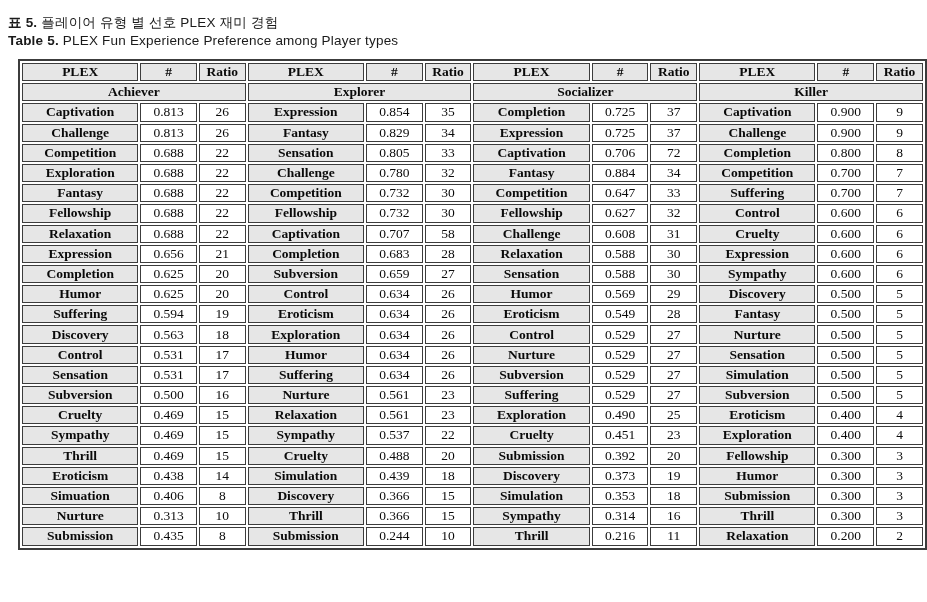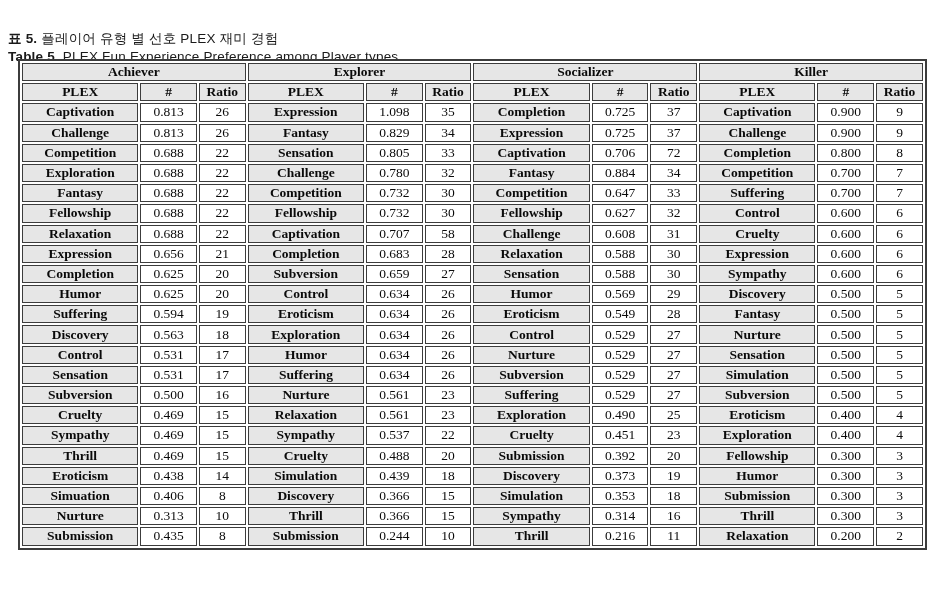--- a/index.html
+++ b/index.html
@@ -8,21 +8,20 @@
     background: #ffffff;
     overflow: hidden;
     font-family: "Liberation Sans", sans-serif;
   }
   .caption {
     padding: 14px 0 0 8px;
     color: #1a1a1a;
     line-height: 18px;
     font-size: 13.5px;
     letter-spacing: 0.2px;
-    margin-top: 16px;
   }
   .caption .cap-line { white-space: nowrap; }
   .caption b { font-weight: bold; }
   .table-wrap {
     position: absolute;
     left: 18px;
     top: 59px;
   }
   table.plex-table {
     border-collapse: separate;
@@ -74,47 +73,47 @@
         <col class="c-ratio">
         <col class="c-name">
         <col class="c-count">
         <col class="c-ratio">
         <col class="c-name">
         <col class="c-count">
         <col class="c-ratio">
       </colgroup>
     <thead id="table-head">
         <tr>
-          <th class="group-header" colspan="3">Achiever</th>
-          <th class="group-header" colspan="3">Explorer</th>
-          <th class="group-header" colspan="3">Socializer</th>
-          <th class="group-header" colspan="3">Killer</th>
-        </tr>
-        <tr>
           <th class="sub-header">PLEX</th>
           <th class="sub-header">#</th>
           <th class="sub-header">Ratio</th>
           <th class="sub-header">PLEX</th>
           <th class="sub-header">#</th>
           <th class="sub-header">Ratio</th>
           <th class="sub-header">PLEX</th>
           <th class="sub-header">#</th>
           <th class="sub-header">Ratio</th>
           <th class="sub-header">PLEX</th>
           <th class="sub-header">#</th>
           <th class="sub-header">Ratio</th>
         </tr>
+        <tr>
+          <th class="group-header" colspan="3">Achiever</th>
+          <th class="group-header" colspan="3">Explorer</th>
+          <th class="group-header" colspan="3">Socializer</th>
+          <th class="group-header" colspan="3">Killer</th>
+        </tr>
       </thead>
     <tbody id="table-body">
         <tr>
           <td class="plex-name">Captivation</td>
           <td class="num-cell">0.813</td>
           <td class="num-cell">26</td>
           <td class="plex-name">Expression</td>
-          <td class="num-cell">1.098</td>
+          <td class="num-cell">0.854</td>
           <td class="num-cell">35</td>
           <td class="plex-name">Completion</td>
           <td class="num-cell">0.725</td>
           <td class="num-cell">37</td>
           <td class="plex-name">Captivation</td>
           <td class="num-cell">0.900</td>
           <td class="num-cell">9</td>
         </tr>
         <tr>
           <td class="plex-name">Challenge</td>

